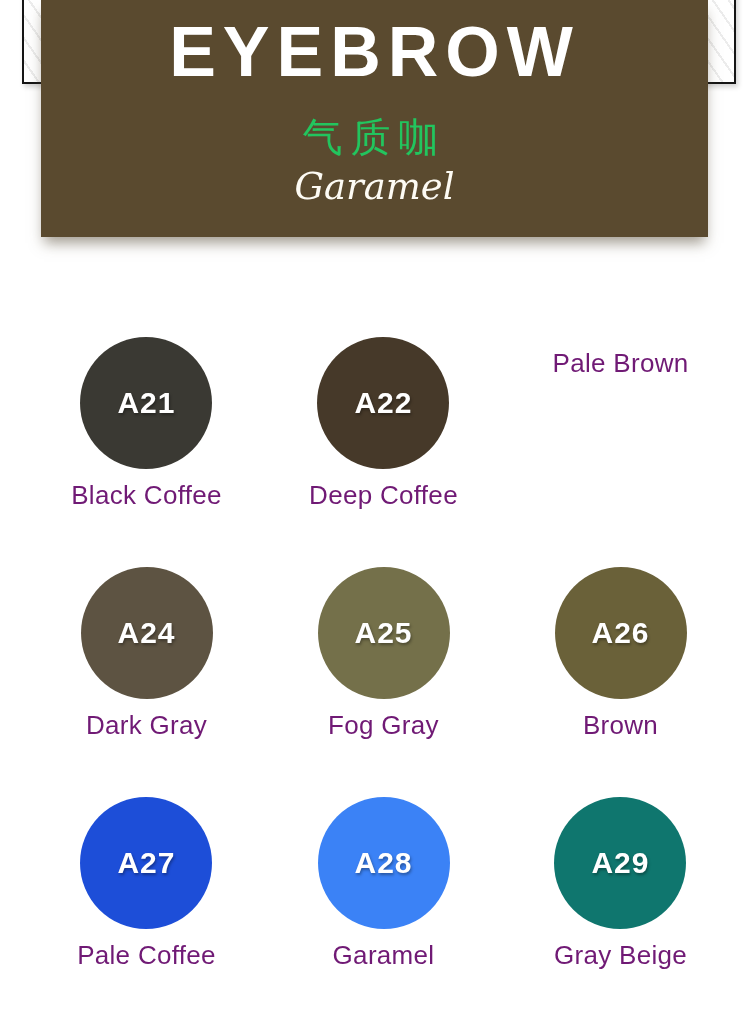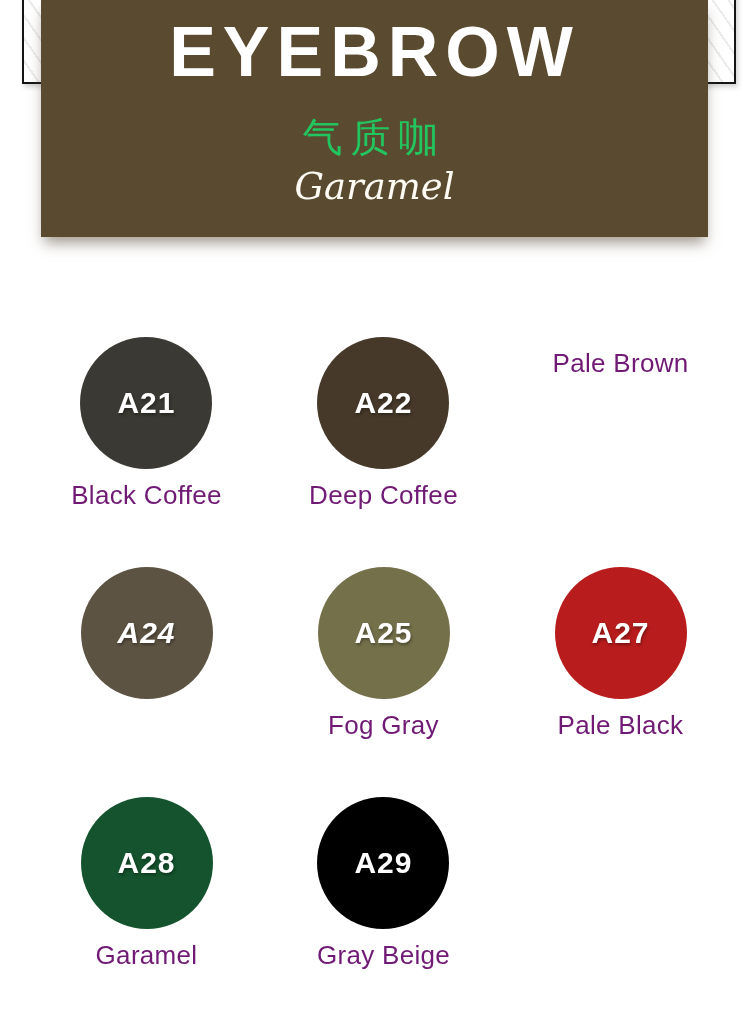--- a/index.html
+++ b/index.html
@@ -133,43 +133,50 @@
       <div class="cell">
         <div class="circle" style="background: rgb(70, 57, 41);">
           <span class="code">A22</span>
         </div>
         <div class="name">Deep Coffee</div>
       </div>
       <div class="cell">
         <div class="name">Pale Brown</div>
       </div>
       <div class="cell">
-        <div class="circle" style="background: rgb(93, 83, 66); font-style: italic;">
+        <div class="circle" style="background: rgb(93, 83, 66);">
           <span class="code">A24</span>
         </div>
+        <div class="name">Dark Gray</div>
       </div>
       <div class="cell">
         <div class="circle" style="background: rgb(116, 112, 74);">
           <span class="code">A25</span>
         </div>
         <div class="name">Fog Gray</div>
       </div>
       <div class="cell">
-        <div class="circle" style="background: #b91c1c;">
+        <div class="circle" style="background: rgb(106, 97, 57);">
+          <span class="code">A26</span>
+        </div>
+        <div class="name">Brown</div>
+      </div>
+      <div class="cell">
+        <div class="circle" style="background: #1d4ed8;">
           <span class="code">A27</span>
         </div>
-        <div class="name">Pale Black</div>
+        <div class="name">Pale Coffee</div>
       </div>
       <div class="cell">
-        <div class="circle" style="background: #14532d;">
+        <div class="circle" style="background: #3b82f6;">
           <span class="code">A28</span>
         </div>
         <div class="name">Garamel</div>
       </div>
       <div class="cell">
-        <div class="circle" style="background: #000000; justify-content: center;">
+        <div class="circle" style="background: #0f766e; justify-content: center;">
           <span class="code">A29</span>
         </div>
         <div class="name">Gray Beige</div>
       </div>
     </main>
 
 </div>
 
 </body></html>

